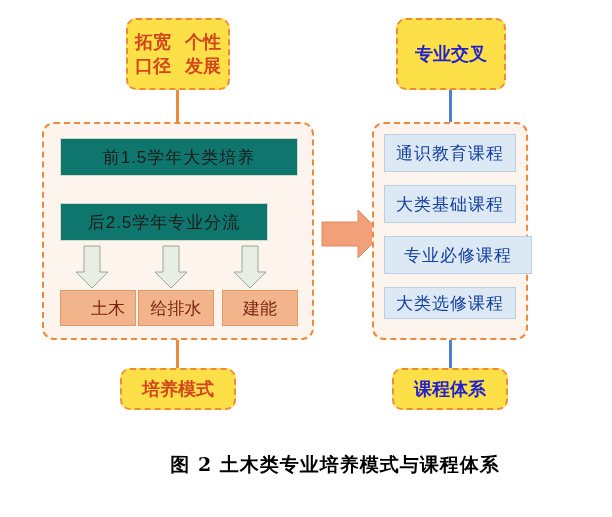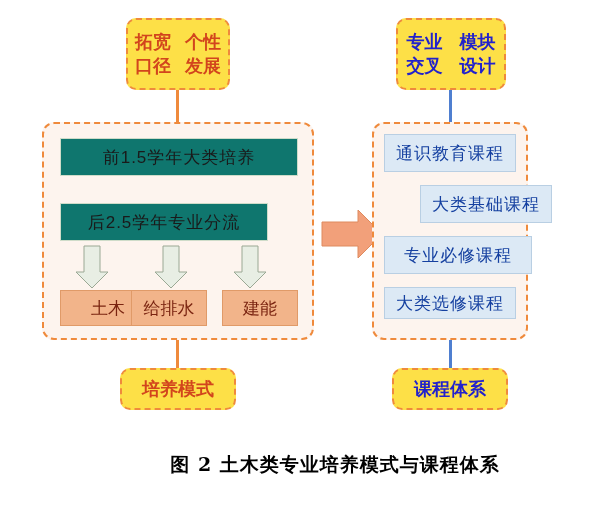--- a/index.html
+++ b/index.html
@@ -111,21 +111,20 @@
 
   <div class="abs bubble orange" style="left:126px; top:18px; width:104px; height:72px;">
     <span>拓宽口径</span>
     <span>个性发展</span>
   </div>
 
   <div class="abs vline-orange" style="left:176px; top:90px; width:3px; height:32px;"></div>
 
   <div class="abs bubble blue" style="left:396px; top:18px; width:110px; height:72px;">
     <span>专业交叉</span>
-    <span>模块设计</span>
   </div>
   <div class="abs vline-blue" style="left:449px; top:90px; width:3px; height:32px;"></div>
 
   <div class="abs group" style="left:42px; top:122px; width:272px; height:218px;">
   </div>
 
   <div class="abs stage" style="left:60px; top:138px; width:238px; height:38px;">
     <span>前1.5学年大类培养</span>
   </div>
 
@@ -137,38 +136,38 @@
     <g fill="#e8eee4" stroke="#9aa894" stroke-width="1">
       <polygon points="24,0 40,0 40,26 48,26 32,42 16,26 24,26"></polygon>
       <polygon points="103,0 119,0 119,26 127,26 111,42 95,26 103,26"></polygon>
       <polygon points="182,0 198,0 198,26 206,26 190,42 174,26 182,26"></polygon>
     </g>
   </svg>
 
   <div class="abs major" style="left:60px; top:290px; width:76px; height:36px;padding-left:20px;">
     <span>土木</span>
   </div>
-  <div class="abs major" style="left:131px; top:290px; width:76px; height:36px;">
+  <div class="abs major" style="left:138px; top:290px; width:76px; height:36px;">
     <span>给排水</span>
   </div>
   <div class="abs major" style="left:222px; top:290px; width:76px; height:36px;">
     <span>建能</span>
   </div>
 
   <svg class="abs" style="left:322px; top:208px; width:62px; height:52px;" viewBox="0 0 62 52">
     <polygon points="0,14 36,14 36,2 60,26 36,50 36,38 0,38" fill="#f2a07a" stroke="#de8a5e" stroke-width="1"></polygon>
   </svg>
 
   <div class="abs group right" style="left:372px; top:122px; width:156px; height:218px;">
   </div>
 
   <div class="abs course" style="left:384px; top:134px; width:132px; height:38px;">
     <span>通识教育课程</span>
   </div>
-  <div class="abs course" style="left:384px; top:185px; width:132px; height:38px;margin-left:36px;">
+  <div class="abs course" style="left:384px; top:185px; width:132px; height:38px;">
     <span>大类基础课程</span>
   </div>
   <div class="abs course" style="left:384px; top:236px; width:148px; height:38px;">
     <span>专业必修课程</span>
   </div>
   <div class="abs course" style="left:384px; top:287px; width:132px; height:32px;">
     <span>大类选修课程</span>
   </div>
 
   <div class="abs vline-orange" style="left:176px; top:340px; width:3px; height:28px;"></div>

